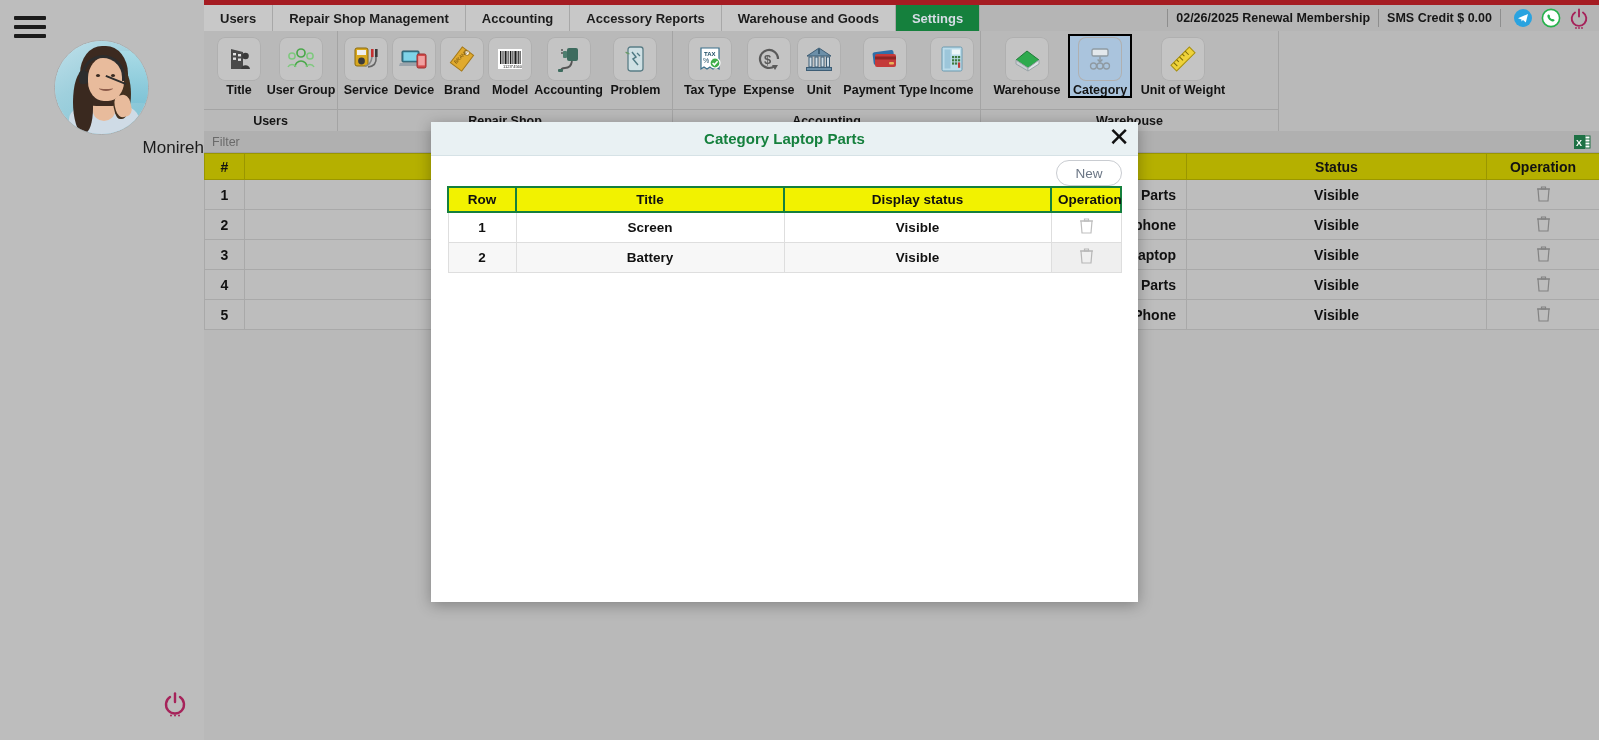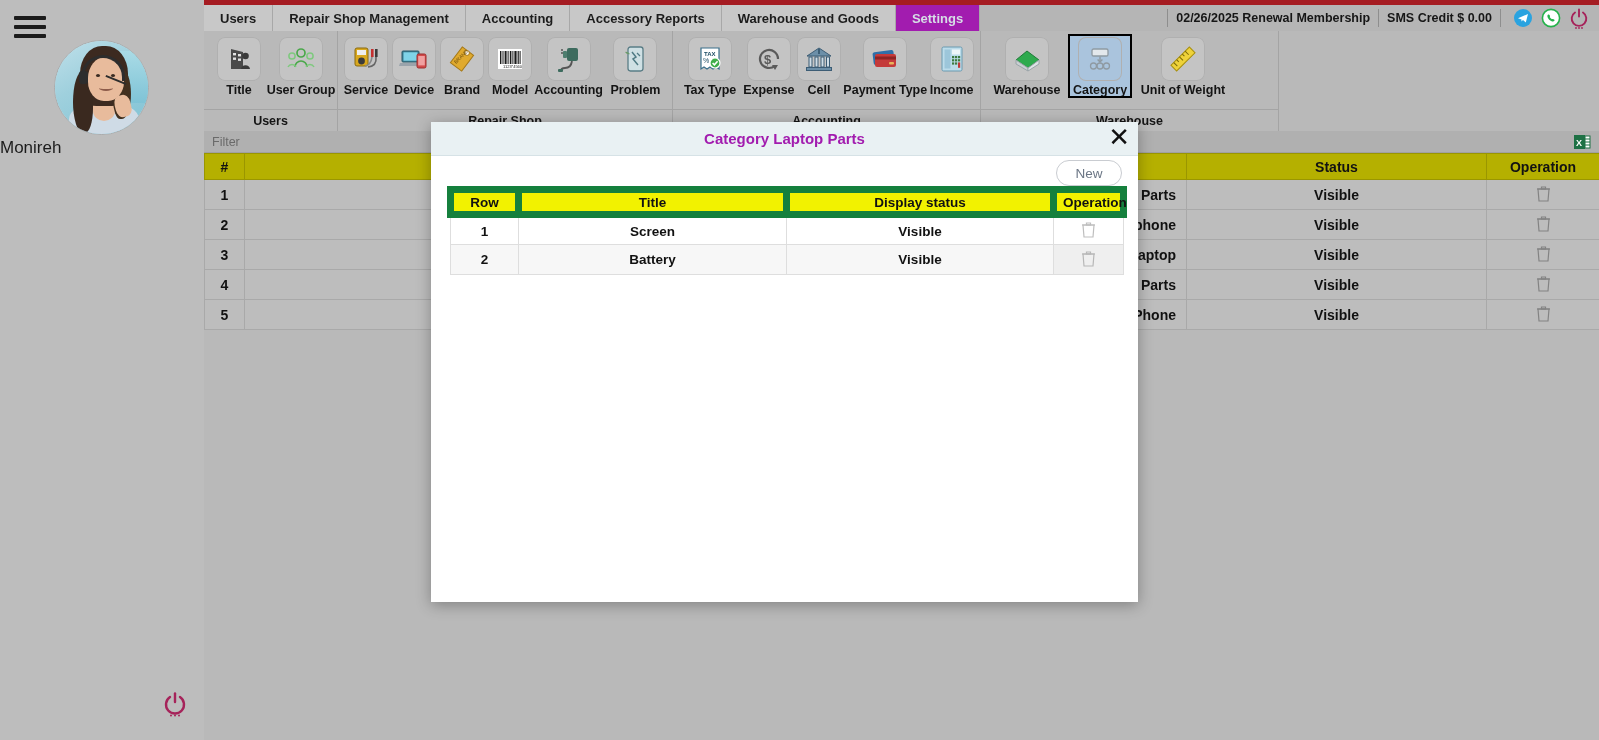--- a/index.html
+++ b/index.html
@@ -52,21 +52,21 @@
   .av-hand { position:absolute; left:60px; top:54px; width:16px; height:22px;
     background:#e8bb9c; border-radius:40%; transform:rotate(-14deg); }
   .av-head-set { position:absolute; left:26px; top:14px; width:44px; height:26px;
     border:3px solid #2d2d2d; border-bottom:none; border-radius:22px 22px 0 0; }
   .av-mic { position:absolute; left:50px; top:38px; width:22px; height:2px;
     background:#2d2d2d; transform:rotate(22deg); }
   .av-earpad { position:absolute; left:24px; top:30px; width:9px; height:13px;
     background:#2d2d2d; border-radius:3px; }
   #user-name {
     position: absolute; left: 0; top: 138px; width: 204px;
-    text-align: left; font-size: 17px; color: #1c1c1c;
+    text-align: right; font-size: 17px; color: #1c1c1c;
   }
   #no-records {
     position: absolute; left: 0; top: 268px; width: 204px;
     text-align: center; font-size: 15px; font-weight: bold; color: #1c1c1c;
     line-height: 17px;
   }
   #power-btn {
     position: absolute; left: 163px; top: 692px;
     width: 24px; height: 26px; cursor: pointer;
   }
@@ -83,21 +83,21 @@
     width: 1395px; height: 26px;
     background: #b5b5b5;
     display: flex; align-items: stretch;
   }
   .tab {
     display: flex; align-items: center; justify-content: center;
     padding: 0 16px; font-size: 13px; font-weight: bold; color: #1c1c1c;
     background: #c8c8c8; border-right: 1px solid #a8a8a8;
     cursor: pointer; white-space: nowrap;
   }
-  .tab.active { background: #a21caf; color: #d6dde6; }
+  .tab.active { background: #15803d; color: #d6dde6; }
   #header-right {
     position: absolute; right: 0; top: 5px;
     height: 26px; display: flex; align-items: center;
     font-size: 12.5px; font-weight: bold; color: #161616;
   }
   #header-right .hsep { width:1px; height:18px; background:#8e8e8e; margin:0 8px; }
   .hicon { width: 20px; height: 20px; margin: 0 4px; cursor: pointer; }
 
   
   #ribbon {
@@ -156,42 +156,42 @@
     position:absolute; left:431px; top:122px;
     width: 707px; height: 480px;
     background: #fff;
     box-shadow: 0 3px 14px rgba(0,0,0,.3);
   }
   #modal-header {
     position: relative; height: 34px; background:#e9f1f3;
     border-bottom: 1px solid #d6e2e6;
     display:flex; align-items:center; justify-content:center;
   }
-  #modal-title { font-size: 15px; font-weight:bold; color:#a21caf; }
+  #modal-title { font-size: 15px; font-weight:bold; color:#15803d; }
   #modal-close {
     position:absolute; right: 8px; top: 2px;
     font-size: 26px; line-height: 26px; color:#111; cursor:pointer;
     font-weight: 300; font-family:"Liberation Sans", sans-serif;
   }
   #modal-body { padding: 4px 16px; }
   #new-row { display:flex; justify-content:flex-end; }
   #new-btn {
     min-width: 66px; height: 26px; border:1px solid #c9ccd1; border-radius: 13px;
     background:#fff; color:#6b7685; font-size:13.5px;
     display:flex; align-items:center; justify-content:center; cursor:pointer;
   }
   #modal-filter {
     margin-top: 16px; height: 25px; border:1px solid #c9c9c9; background:#fbfbfb;
     display:flex; align-items:center; padding: 0 10px;
     font-size: 12.5px; color:#9a9a9a;
   }
   table.mgrid { width:100%; border-collapse:collapse; table-layout:fixed; }
   table.mgrid th {
     background:#f2f200; color:#111; font-size:13.5px; font-weight:bold;
-    height: 25px; border:7px solid #15803d; padding:0 6px;
+    height: 25px; border:2px solid #15803d; padding:0 6px;
   }
   table.mgrid td {
     font-size:13.5px; font-weight:bold; color:#111; height:30px;
     border:1px solid #dedede; text-align:center; padding:0 6px;
   }
   table.mgrid tr.r-odd td { background:#ffffff; }
   table.mgrid tr.r-even td { background:#f7f7f7; }
   table.mgrid td.op { background:#f3f3f3; }
   table.mgrid tr.r-even td.op { background:#efefef; }
 </style>
@@ -426,21 +426,21 @@
             <svg viewBox="0 0 30 28" width="30" height="28">
               <path d="M15 3 L27 11 L3 11 Z" fill="#6c8fa8" stroke="#3d5d75"></path>
               <rect x="5" y="12" width="3" height="10" fill="#cfdde6" stroke="#3d5d75"></rect>
               <rect x="11" y="12" width="3" height="10" fill="#cfdde6" stroke="#3d5d75"></rect>
               <rect x="17" y="12" width="3" height="10" fill="#cfdde6" stroke="#3d5d75"></rect>
               <rect x="22.5" y="12" width="3" height="10" fill="#cfdde6" stroke="#3d5d75"></rect>
               <rect x="2.5" y="22.5" width="25" height="3" fill="#6c8fa8" stroke="#3d5d75"></rect>
               <line x1="15" y1="4" x2="15" y2="9" stroke="#2a4a60" stroke-width="1.4"></line>
             </svg>
           </span>
-          <span class="ritem-label">Cell</span>
+          <span class="ritem-label">Unit</span>
         </div>
         <div class="ritem wide">
           <span class="ic-box">
             <svg viewBox="0 0 30 26" width="30" height="26">
               <rect x="3" y="5" width="21" height="13" rx="2" fill="#2f6fa8" transform="rotate(-7 14 11)"></rect>
               <rect x="5" y="8" width="21" height="13" rx="2" fill="#c43a3a"></rect>
               <rect x="5" y="10.5" width="21" height="3" fill="#8d2424"></rect>
               <rect x="19" y="16" width="5" height="2.4" rx="1" fill="#e8b45a"></rect>
             </svg>
           </span>

